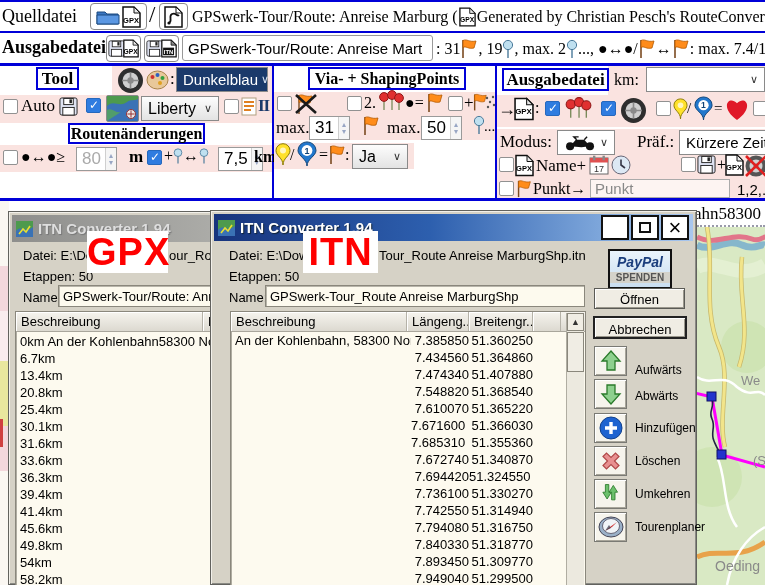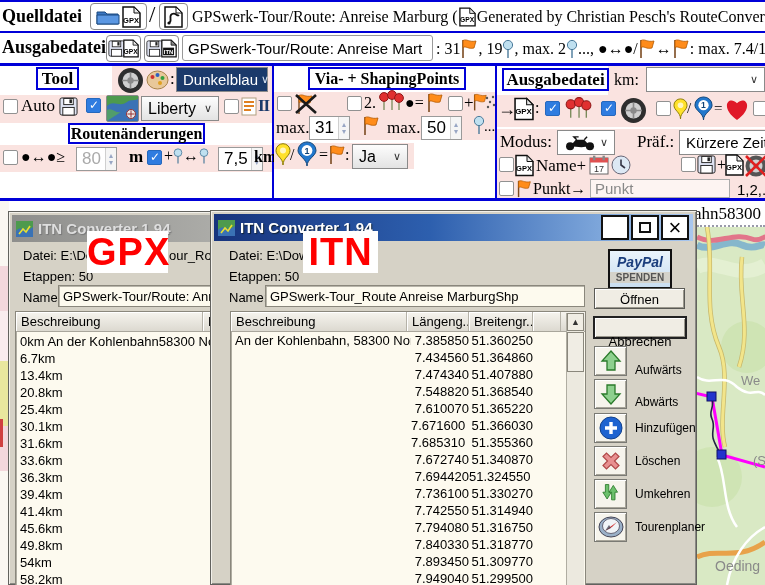--- a/index.html
+++ b/index.html
@@ -43,21 +43,21 @@
 .ovl{position:absolute;background:#fff;color:#f00;font-weight:bold;font-size:38px;text-align:center;font-family:"Liberation Sans",sans-serif;line-height:42px;letter-spacing:1px}
 svg{display:block}
 .icon{display:inline-block;flex:none}
 </style>
 </head>
 <body>
 
 <div id="root">
 
   <div class="hline" style="top:0;height:2px"></div>
-  <div class="abs ser" style="left:2px;top:6px;font-size:18px;font-weight:bold">Quelldatei</div>
+  <div class="abs ser" style="left:2px;top:6px;font-size:18px;font-weight:normal">Quelldatei</div>
   <div class="ibtn abs" style="left:90px;top:3px;width:57px;height:27px">
     <span class="icon">
         <svg width="24" height="18" viewBox="0 0 24 18">
           <path d="M1 16V4h8l2 2h11v10z" fill="#3b77c2" stroke="#1d4a80"></path>
           <path d="M1 7h22v9H1z" fill="#5b97e2" stroke="#1d4a80"></path>
         </svg>
       </span>
     <span class="icon">
         <svg width="19" height="22" viewBox="0 0 19 22">
           <path d="M1 1h11l6 6v14H1z" fill="#fff" stroke="#111" stroke-width="1.5"></path>
@@ -603,20 +603,21 @@
           </span>
         <span class="wbtn">
             <span style="width:12px;height:11px;border:2px solid #111;display:inline-block"></span>
           </span>
         <span class="wbtn">
             <span style="font-size:22px;line-height:18px;font-family:'Liberation Sans'">×</span>
           </span>
       </span>
     </div>
     <div class="winlabel" style="left:18px;top:37px"><span>Datei: E:\Downlo</span></div>
+    <div class="winlabel" style="left:168px;top:37px">Tour_Route Anreise MarburgShp.itn</div>
     <div class="winlabel" style="left:18px;top:58px">Etappen: 50</div>
     <div class="winlabel" style="left:18px;top:79px">Name:</div>
     <div class="wininput" style="left:54px;top:74px;width:320px;height:22px">GPSwerk-Tour_Route Anreise MarburgShp</div>
     <div class="table" style="left:19px;top:100px;width:356px;height:275px">
       <div class="thead">
         <div class="th" style="width:176px">Beschreibung</div>
         <div class="th" style="width:62px">Längeng...</div>
         <div class="th" style="width:64px">Breitengr...</div>
         <div class="th" style="width:28px"></div>
       </div>
@@ -700,38 +701,38 @@
       <div class="abs" style="right:1px;top:1px;width:18px;height:273px;background:#ece9df;border-left:1px solid #b0ada2">
         <div style="height:18px;background:#f0ede4;border:1px solid #8a877c;display:flex;align-items:center;justify-content:center;font-size:9px;color:#333">▲</div>
         <div style="height:40px;background:#f0ede4;border:1px solid #8a877c;margin-top:1px"></div>
       </div>
     </div>
     <div class="abs" style="left:397px;top:38px;width:64px;height:40px;border:2px solid #111;background:linear-gradient(#eaf4fc,#c8ddf0)">
       <div style="text-align:center;font-style:italic;font-weight:bold;font-size:14px;margin-top:3px"><span style="color:#1a3d7c">PayPal</span></div>
       <div style="text-align:center;font-size:10px;font-weight:bold;color:#555;background:#d4d2ca;margin-top:2px">SPENDEN</div>
     </div>
     <div class="btn" style="left:383px;top:77px;width:91px;height:21px;padding-top:3px">Öffnen</div>
-    <div class="btn" style="left:382px;top:105px;width:94px;height:23px;padding-top:16px;border:2px solid #222">Abbrechen</div>
+    <div class="btn" style="left:382px;top:105px;width:94px;height:23px;padding-top:4px;border:2px solid #222">Abbrechen</div>
 
     <div class="sidebtn" style="left:383px;top:135px">
         <span class="icon">
           <svg width="22" height="24" viewBox="0 0 22 24">
             <path d="M11 2l9 10h-5v9H7v-9H2z" fill="#8ed08e" stroke="#2a7a2a" stroke-width="1.3"></path>
           </svg>
         </span>
       </div>
     <div class="sidelabel" style="left:424px;top:152px">Aufwärts</div>
     <div class="sidebtn" style="left:383px;top:168px">
         <span class="icon">
           <svg width="22" height="24" viewBox="0 0 22 24">
             <path d="M11 22L2 12h5V3h8v9h5z" fill="#8ed08e" stroke="#2a7a2a" stroke-width="1.3"></path>
           </svg>
         </span>
       </div>
-    <div class="sidelabel" style="left:424px;top:184px">Abwärts</div>
+    <div class="sidelabel" style="left:424px;top:178px">Abwärts</div>
     <div class="sidebtn" style="left:383px;top:202px">
         <span class="icon">
           <svg width="24" height="24" viewBox="0 0 24 24">
             <circle cx="12" cy="12" r="11" fill="#1e63d0" stroke="#12408a"></circle>
             <path d="M12 6v12M6 12h12" stroke="#fff" stroke-width="3.4"></path>
           </svg>
         </span>
       </div>
     <div class="sidelabel" style="left:424px;top:210px">Hinzufügen</div>
     <div class="sidebtn" style="left:383px;top:235px">

